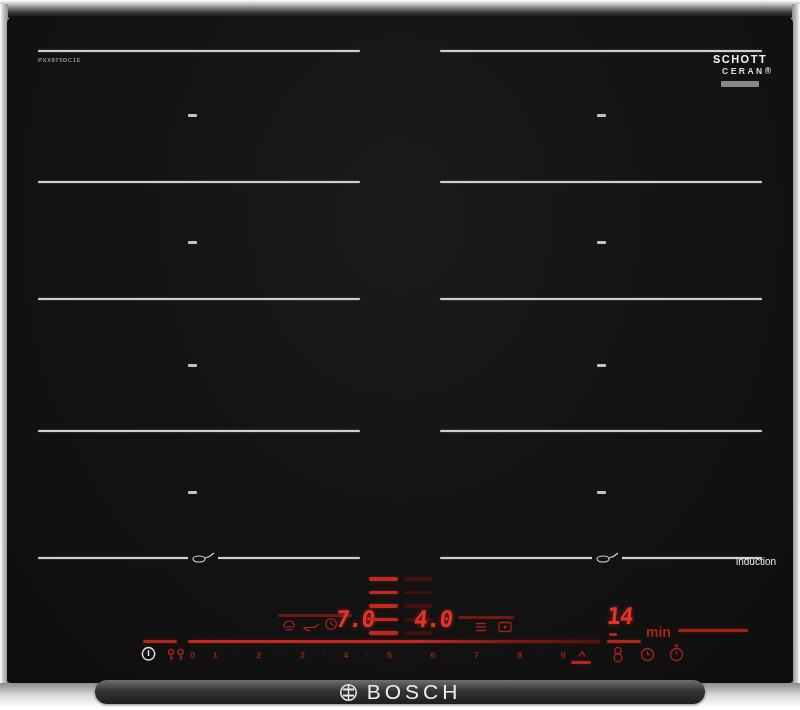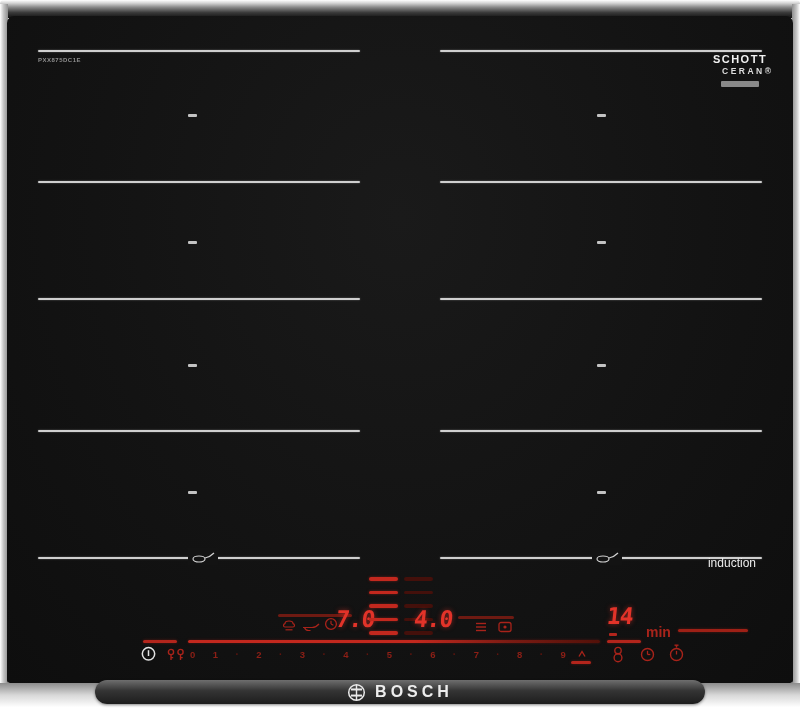--- a/index.html
+++ b/index.html
@@ -17,38 +17,38 @@
   .glass{position:absolute;left:7px;top:16px;width:786px;height:667px;border-radius:7px 7px 3px 3px;
     background:radial-gradient(ellipse at 50% 30%, #1a1a1a 0%, #131313 55%, #0e0e0e 100%);}
 
   
   .bottom-band{position:absolute;left:0;top:683px;width:800px;height:27px;
     background:linear-gradient(#8c8c8c,#d8d8d8 45%,#ffffff 90%);}
   .bosch-bar{position:absolute;left:95px;top:680px;width:610px;height:24px;border-radius:12px;
     background:linear-gradient(#6e6e6e,#343434 45%,#1d1d1d);
     display:flex;align-items:center;justify-content:center;gap:9px;
     box-shadow:0 1px 3px rgba(0,0,0,.45);}
-  .bosch-text{color:#ededed;font-weight:bold;font-size:16px;letter-spacing:4px;}
+  .bosch-text{color:#ededed;font-weight:normal;font-size:21px;letter-spacing:4px;}
 
   
   .zline{position:absolute;height:2px;background:#cfcfcf;border-radius:1px;
     box-shadow:0 0 2px rgba(255,255,255,.35);}
   .zl{left:38px;width:322px;} .zr{left:440px;width:322px;}
   .zdash{position:absolute;width:9px;height:2.5px;background:#c3c3c3;border-radius:1px;}
   .pan-marker{position:absolute;top:548px;width:30px;height:17px;background:#131313;
     display:flex;align-items:center;justify-content:center;}
 
   
   .model{position:absolute;left:38px;top:57px;font-size:6px;font-weight:bold;
     color:#8f8f8f;letter-spacing:.5px;}
   .schott{position:absolute;right:30px;top:53px;width:60px;text-align:center;color:#f2f2f2;}
   .schott .l1{font-size:11px;font-weight:bold;letter-spacing:1.5px;}
   .schott .l2{font-size:8.5px;font-weight:bold;letter-spacing:2.5px;color:#dedede;margin-top:1px;margin-left:12px;}
   .schott .badge{width:38px;height:6px;border-radius:1px;background:#9f9f9f;opacity:.85;margin:5px auto 0;}
-  .induction{position:absolute;right:44px;top:556px;font-size:12px;color:#ececec;}
+  .induction{position:absolute;right:24px;top:556px;font-size:10px;color:#ececec;}
 
   
   .led-big{position:absolute;font-family:"DejaVu Sans Mono", monospace;font-weight:bold;
     font-size:23px;letter-spacing:-1px;color:#e23329;transform:skewX(-6deg);
     text-shadow:0 0 5px rgba(226,51,41,.55);}
   .led-min{position:absolute;left:646px;top:624px;font-size:14px;color:#a8241b;font-weight:bold;}
   .rline{position:absolute;height:2.5px;border-radius:2px;background:#b3251c;
     box-shadow:0 0 3px rgba(195,40,28,.4);}
   .rline.dim{background:#6e1a12;box-shadow:none;}
   .slider-line{position:absolute;left:188px;top:640px;width:412px;height:3px;border-radius:2px;

